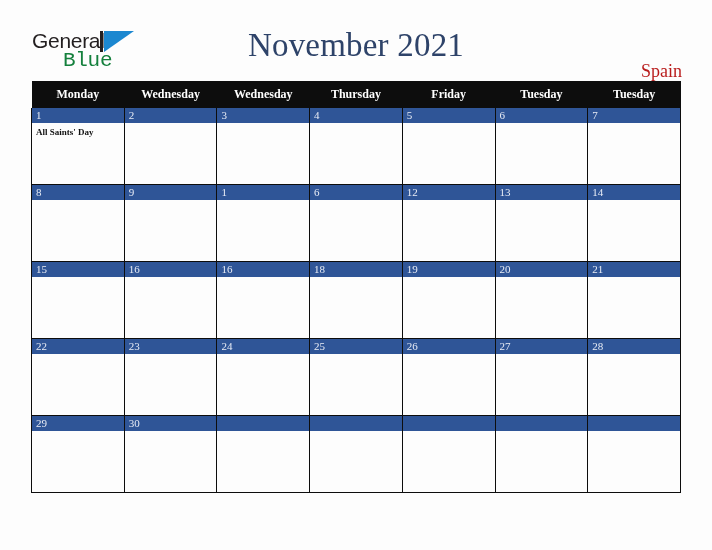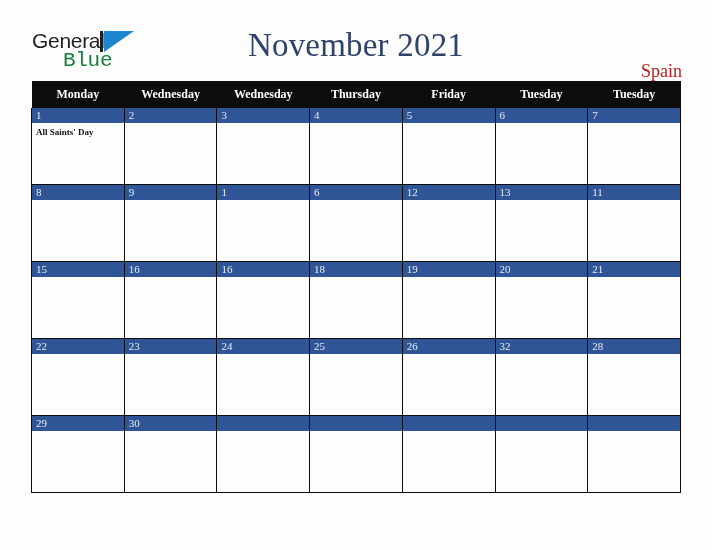--- a/index.html
+++ b/index.html
@@ -242,21 +242,21 @@
         </td>
         <td>
           <span class="daynum">12</span>
           <div class="events"></div>
         </td>
         <td>
           <span class="daynum">13</span>
           <div class="events"></div>
         </td>
         <td>
-          <span class="daynum">11</span>
+          <span class="daynum">14</span>
           <div class="events"></div>
         </td>
       </tr>
       <tr class="week-row">
         <td>
           <span class="daynum">15</span>
           <div class="events"></div>
         </td>
         <td>
           <span class="daynum">16</span>
@@ -298,21 +298,21 @@
         </td>
         <td>
           <span class="daynum">25</span>
           <div class="events"></div>
         </td>
         <td>
           <span class="daynum">26</span>
           <div class="events"></div>
         </td>
         <td>
-          <span class="daynum">32</span>
+          <span class="daynum">27</span>
           <div class="events"></div>
         </td>
         <td>
           <span class="daynum">28</span>
           <div class="events"></div>
         </td>
       </tr>
       <tr class="week-row">
         <td>
           <span class="daynum">29</span>

